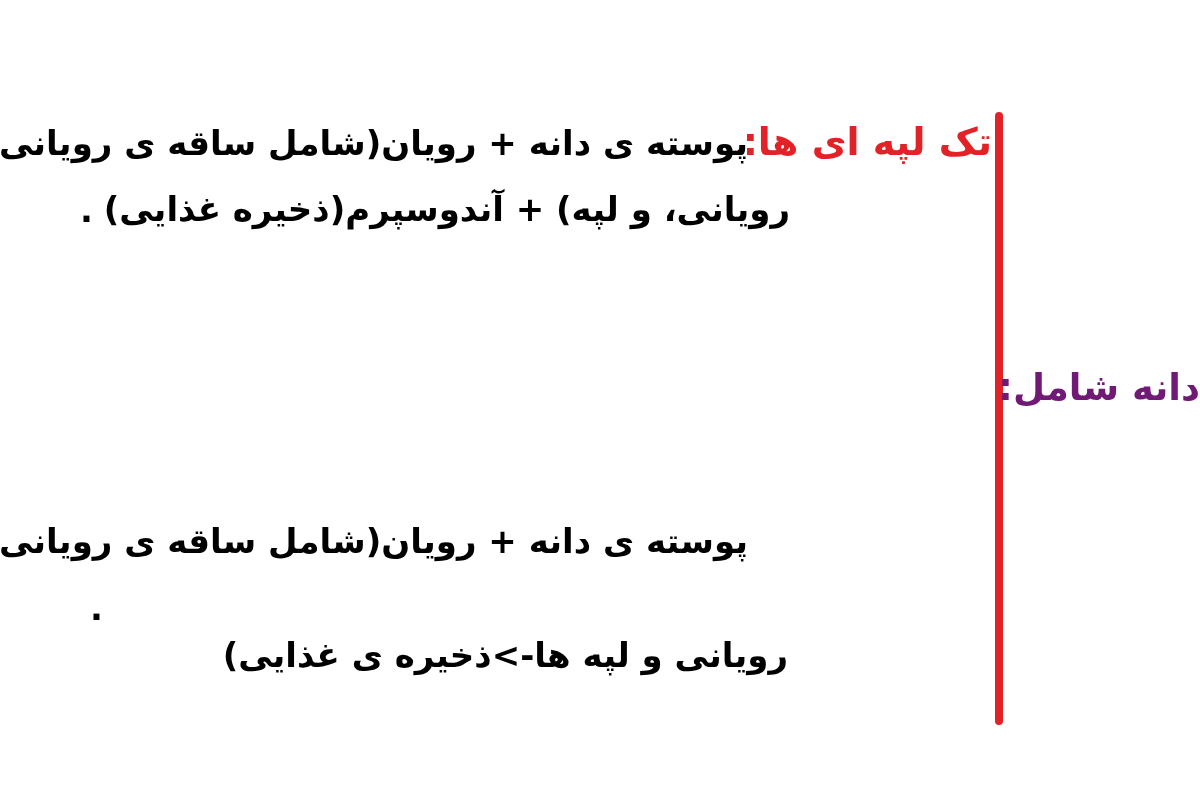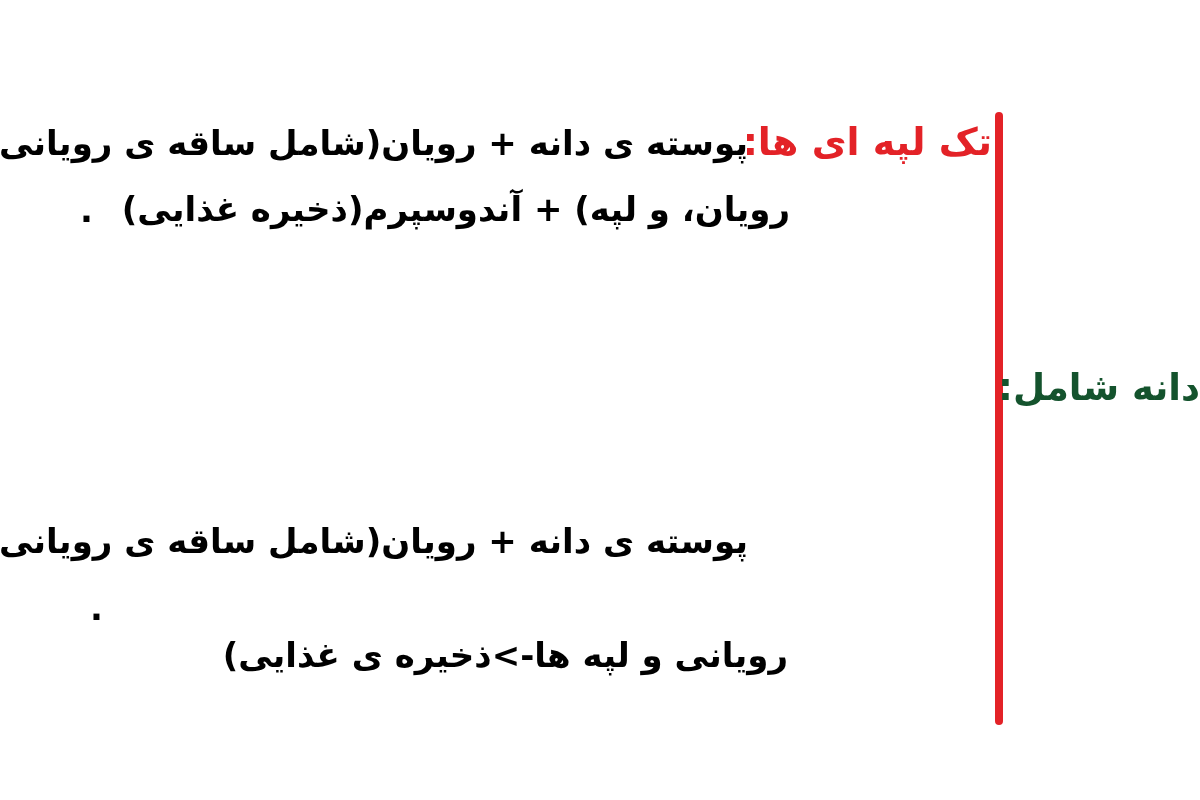--- a/index.html
+++ b/index.html
@@ -48,21 +48,21 @@
     width: 8px;
     height: 613px;
     background: #e32227;
     border-radius: 4px;
   }
   .seed-label {
     position: absolute;
     left: 1004px;
     top: 366px;
     width: 196px;
-    color: #14532d;
+    color: #701a75;
     font-size: 37px;
     font-weight: 800;
     white-space: nowrap;
     text-align: center;
   }
   
   .top-label   { right: 208px; top: 118px; }
   .top-line1   { right: 452px; top: 120px; }
   .top-line2   { right: 410px; top: 186px; }
   .top-period  { left: 80px;  top: 190px; }
@@ -76,20 +76,20 @@
 <body>
 
 <div class="canvas">
 
   <div class="bracket-line"></div>
 
   <div class="seed-label rtl">دانه شامل:</div>
 
   <div class="red-label rtl top-label">تک لپه ای ها:</div>
   <div class="black-text rtl top-line1">پوسته ی دانه + رویان(شامل ساقه ی رویانی، ریشه ی</div>
-  <div class="black-text rtl top-line2">رویان، و لپه) + آندوسپرم(ذخیره غذایی)</div>
+  <div class="black-text rtl top-line2">رویانی، و لپه) + آندوسپرم(ذخیره غذایی)</div>
   <div class="period top-period">.</div>
 
   <div class="black-text rtl bot-line1">پوسته ی دانه + رویان(شامل ساقه ی رویانی، ریشه ی</div>
   <div class="black-text rtl bot-line2">رویانی و لپه ها-&gt;ذخیره ی غذایی)</div>
   <div class="period bot-period">.</div>
 
 </div>
 
 </body></html>

